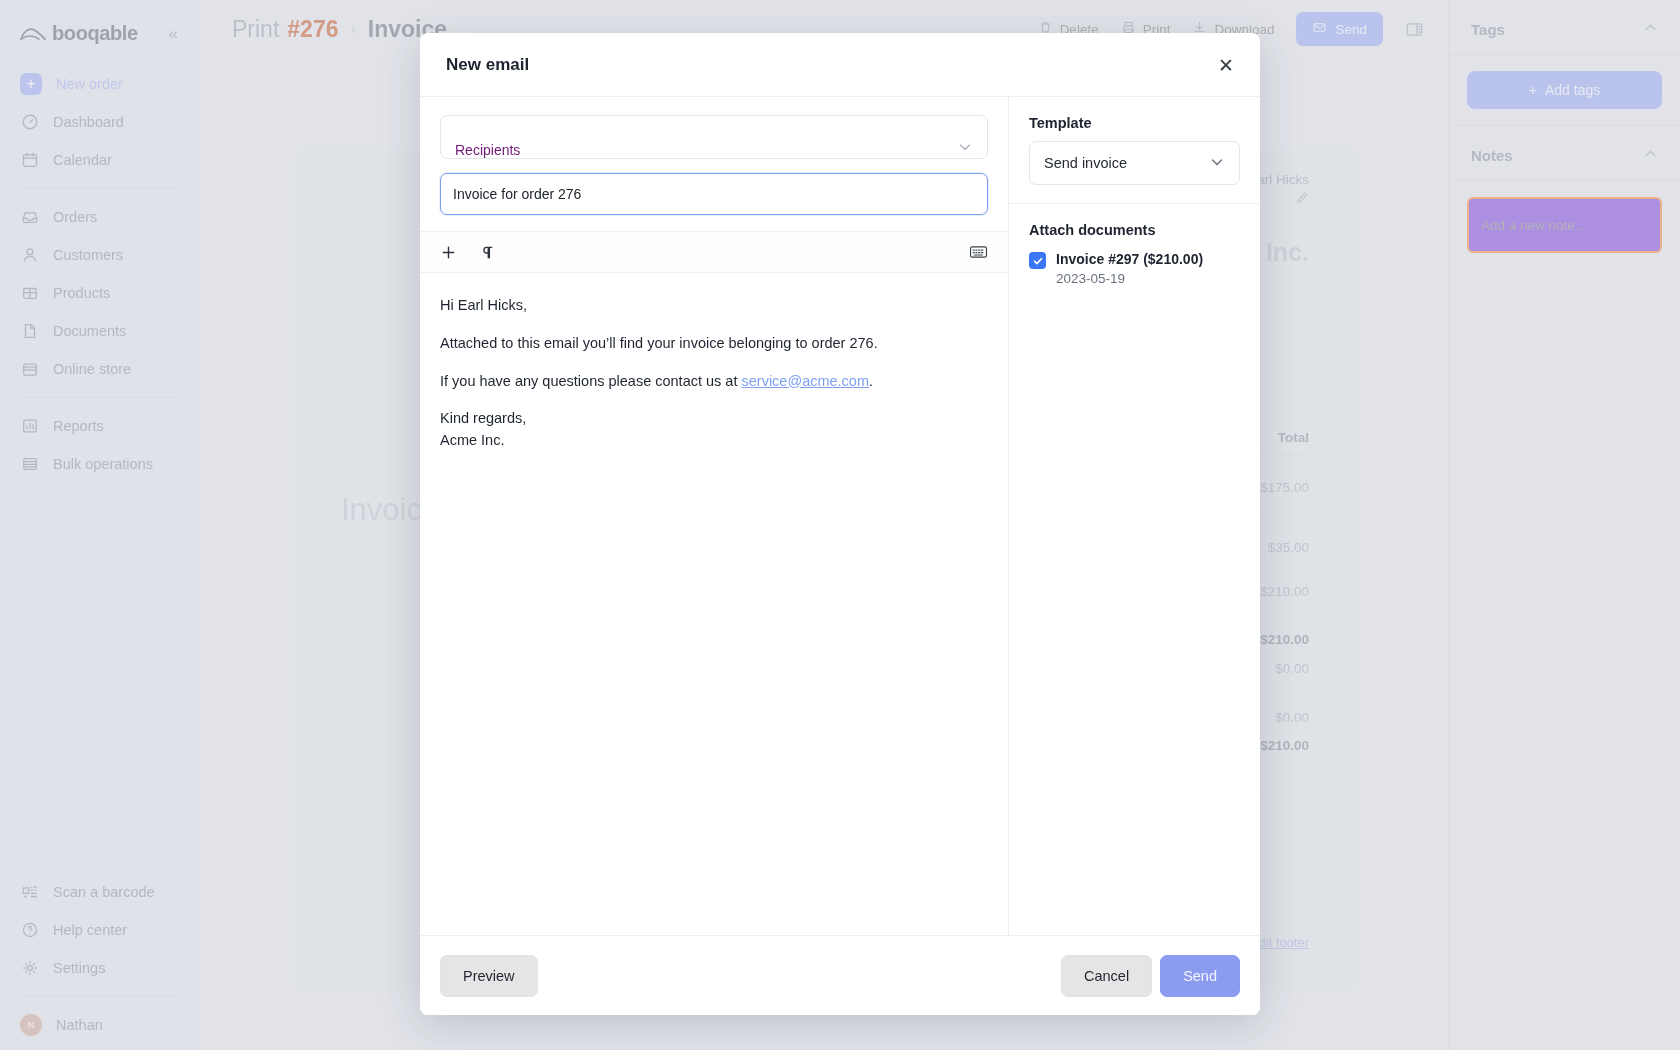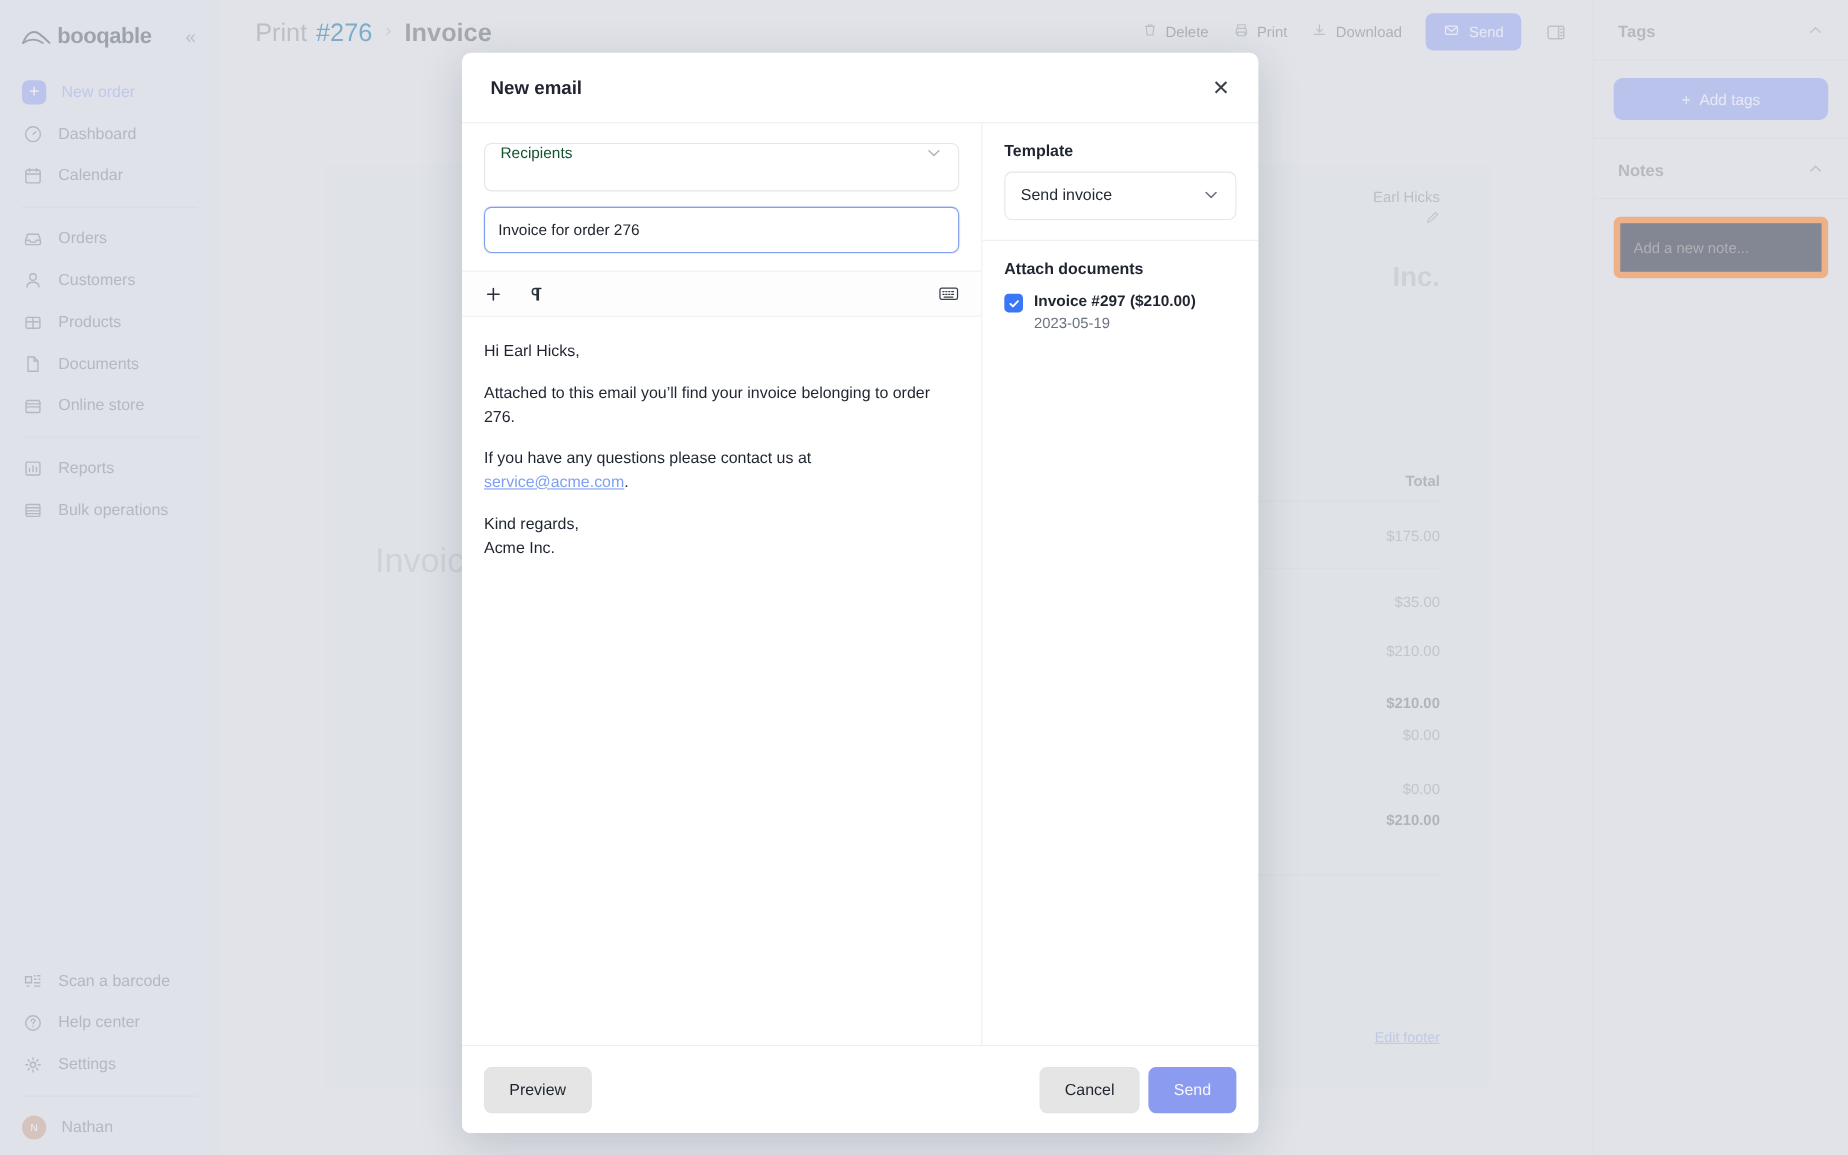--- a/index.html
+++ b/index.html
@@ -60,21 +60,21 @@
   }
 
   
   .main { flex: 1; position: relative; background: #dfe3e8; }
 
   .topbar {
     height: 58px; display: flex; align-items: center;
     padding: 0 24px 0 32px; gap: 8px;
   }
   .crumb { font-size: 23px; color: #8d949d; }
-  .crumb.b { font-weight: 400; color: #0369a1; }
+  .crumb.b { font-weight: 700; color: #c2410c; }
   .crumb-sep { font-size: 16px; color: #aab0b8; margin: 0 4px; }
   .crumb.page { font-weight: 700; color: #5b6169; font-size: 23px; }
   .topbar-actions { margin-left: auto; display: flex; align-items: center; gap: 22px; }
   .tb-btn {
     display: flex; align-items: center; gap: 7px;
     color: #737373; font-size: 13.5px; cursor: pointer;
   }
   .tb-send {
     background: #8b9bf0; color: #eef1ff;
     padding: 8px 16px; border-radius: 7px;
@@ -133,41 +133,40 @@
   .rp-div { height: 1px; background: #d2d6dc; }
   .rp-body { padding: 16px 18px; }
   .add-tags-btn {
     width: 100%; height: 38px; border-radius: 8px;
     background: #8b9bf0; color: #eef1ff;
     display: flex; align-items: center; justify-content: center; gap: 8px;
     font-size: 14px; cursor: pointer;
   }
   .note-input {
     width: 100%; height: 56px; border-radius: 6px;
-    background: #0f172a; border: 6px solid #f97316;
+    background: #6d28d9; border: 2px solid #f97316;
     color: #b3b9c0; font-size: 13.5px; padding: 10px 12px;
   }
 
   
   .overlay {
     position: absolute; inset: 0;
     background: rgba(225,228,233,0.55);
     z-index: 50;
   }
   .modal {
     position: absolute;
     left: 420px; top: 33px;
-    width: 724px; height: 982px;
+    width: 840px; height: 982px;
     background: #fff;
     border-radius: 8px;
     box-shadow: 0 10px 40px rgba(40,48,62,0.18);
     z-index: 60;
     display: flex; flex-direction: column;
     overflow: hidden;
-    margin-top: 15px;
   }
   .modal-head {
     height: 64px; flex: 0 0 64px;
     display: flex; align-items: center;
     padding: 0 26px;
     border-bottom: 1px solid #edeff2;
     position: relative;
   }
   .modal-title { font-size: 17px; font-weight: 700; color: #1f2430; }
   .modal-close {
@@ -178,23 +177,23 @@
     background: none; border: none;
   }
 
   .modal-body { flex: 1; display: flex; min-height: 0; }
   .compose { flex: 1; display: flex; flex-direction: column; min-width: 0; }
   .compose-top { padding: 18px 20px 0 20px; }
 
   .field-select {
     width: 100%; height: 44px;
     border: 1px solid #e3e6ea; border-radius: 7px;
-    display: flex; align-items: flex-start;
+    display: flex; align-items: flex-end;
     padding: 0 14px;
-    font-size: 14px; color: #14532d;
+    font-size: 14px; color: #701a75;
     background: #fff; cursor: pointer;
     justify-content: space-between;
   }
   .chev { color: #aeb4bd; font-size: 12px; }
 
   .subject-input {
     width: 100%; height: 42px; margin-top: 14px;
     border: 1px solid #7f9ff0; border-radius: 7px;
     padding: 0 12px;
     font-size: 14px; color: #21262e;

